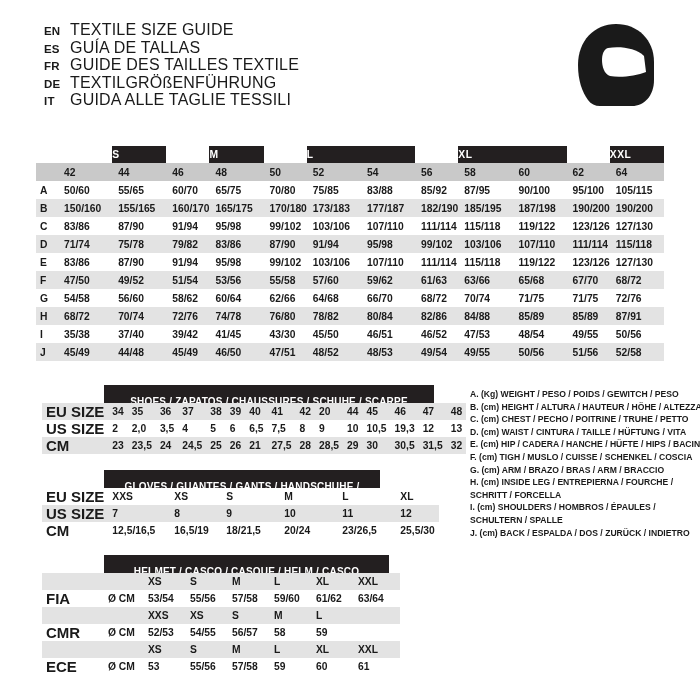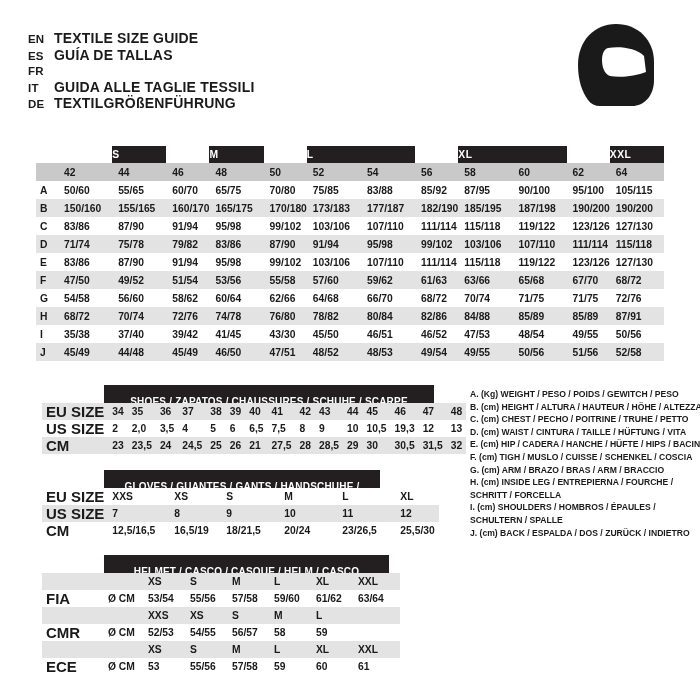--- a/index.html
+++ b/index.html
@@ -6,26 +6,26 @@
   html, body {
     margin: 0; padding: 0;
     width: 700px; height: 700px;
     background: #ffffff;
     font-family: "Liberation Sans", sans-serif;
     color: #1a1a1a;
   }
   .page { position: relative; width: 700px; height: 700px; overflow: hidden; }
 
   
-  .header { position: absolute; left: 28px; top: 22px; margin-top: 9px; }
+  .header { position: absolute; left: 44px; top: 22px; }
   .hdr-row { display: flex; align-items: baseline; line-height: 15.5px; }
   .hdr-lang {
     width: 26px; font-weight: bold; font-size: 11.5px; letter-spacing: .2px;
   }
-  .hdr-text { font-weight: bold; font-size: 14px; letter-spacing: .2px; }
+  .hdr-text { font-weight: normal; font-size: 16px; letter-spacing: .2px; }
 
   
   .helmet { position: absolute; right: 36px; top: 18px; width: 96px; height: 96px; }
 
   
   .sizetable {
     position: absolute; left: 36px; top: 146px;
     width: 628px;
     border-collapse: collapse;
     font-size: 10.3px;
@@ -79,28 +79,29 @@
     <div class="hdr-row">
       <span class="hdr-lang">EN</span>
       <span class="hdr-text">TEXTILE SIZE GUIDE</span>
     </div>
     <div class="hdr-row">
       <span class="hdr-lang">ES</span>
       <span class="hdr-text">GUÍA DE TALLAS</span>
     </div>
     <div class="hdr-row">
       <span class="hdr-lang">FR</span>
+      <span class="hdr-text">GUIDE DES TAILLES TEXTILE</span>
+    </div>
+    <div class="hdr-row">
+      <span class="hdr-lang">DE</span>
+      <span class="hdr-text">TEXTILGRÖßENFÜHRUNG</span>
     </div>
     <div class="hdr-row">
       <span class="hdr-lang">IT</span>
       <span class="hdr-text">GUIDA ALLE TAGLIE TESSILI</span>
-    </div>
-    <div class="hdr-row">
-      <span class="hdr-lang">DE</span>
-      <span class="hdr-text">TEXTILGRÖßENFÜHRUNG</span>
     </div>
   </div>
 
   <div class="helmet">
     <svg width="96" height="96" viewBox="0 0 96 96">
       <path d="M48 6 C26 6 10 23 10 47 C10 62 14 74 20 82 C23 86 27 88 32 88 L64 88 C76 88 86 78 86 62 L86 44 C86 22 70 6 48 6 Z" fill="#1a1a1a"></path>
       <path d="M40 30 C52 28 68 30 76 38 L78 54 C68 58 52 60 42 58 C36 56 34 48 34 42 C34 36 36 31 40 30 Z" fill="#ffffff"></path>
     </svg>
   </div>
 
@@ -300,21 +301,21 @@
         <td class="rowlabel">EU SIZE</td>
         <td>34</td>
         <td>35</td>
         <td>36</td>
         <td>37</td>
         <td>38</td>
         <td>39</td>
         <td>40</td>
         <td>41</td>
         <td>42</td>
-        <td>43</td>
+        <td>20</td>
         <td>44</td>
         <td>45</td>
         <td>46</td>
         <td>47</td>
         <td>48</td>
       </tr>
       <tr class="w">
         <td class="rowlabel">US SIZE</td>
         <td>2</td>
         <td>2,0</td>

